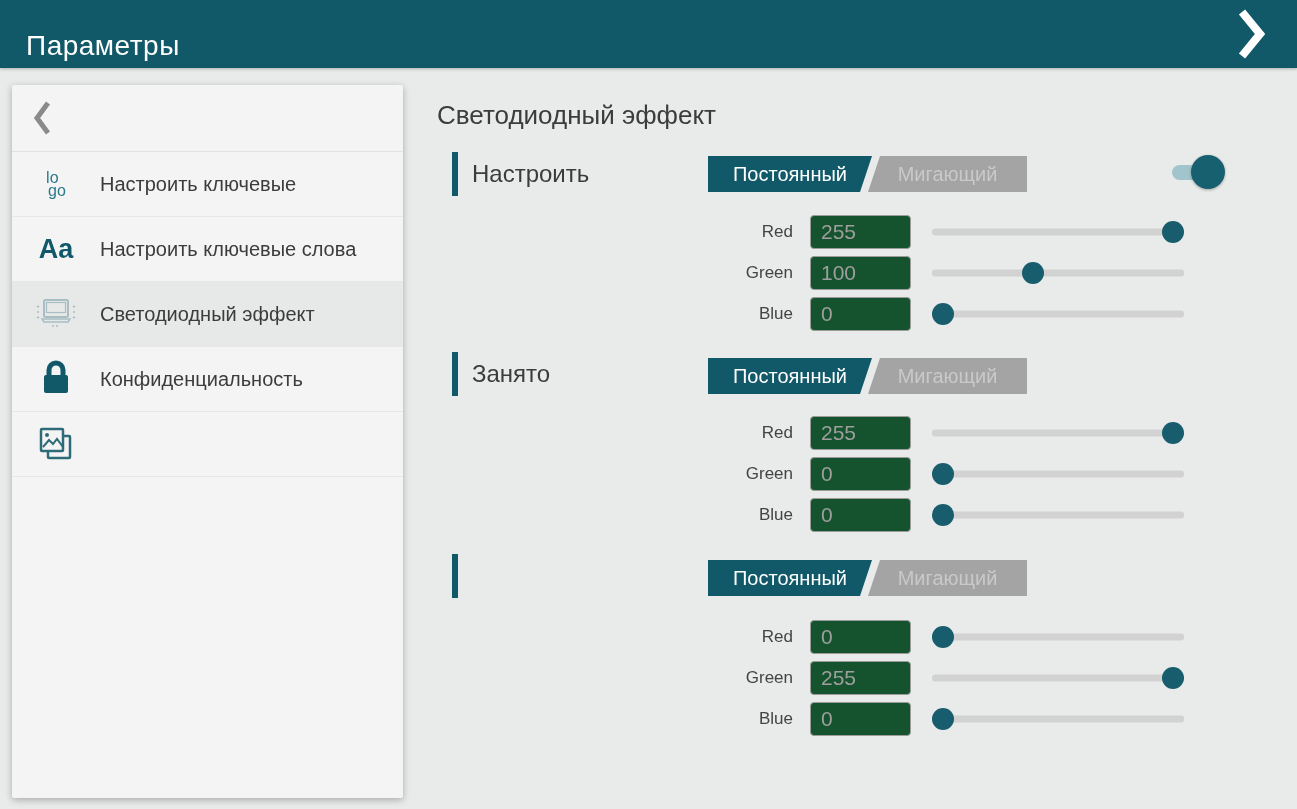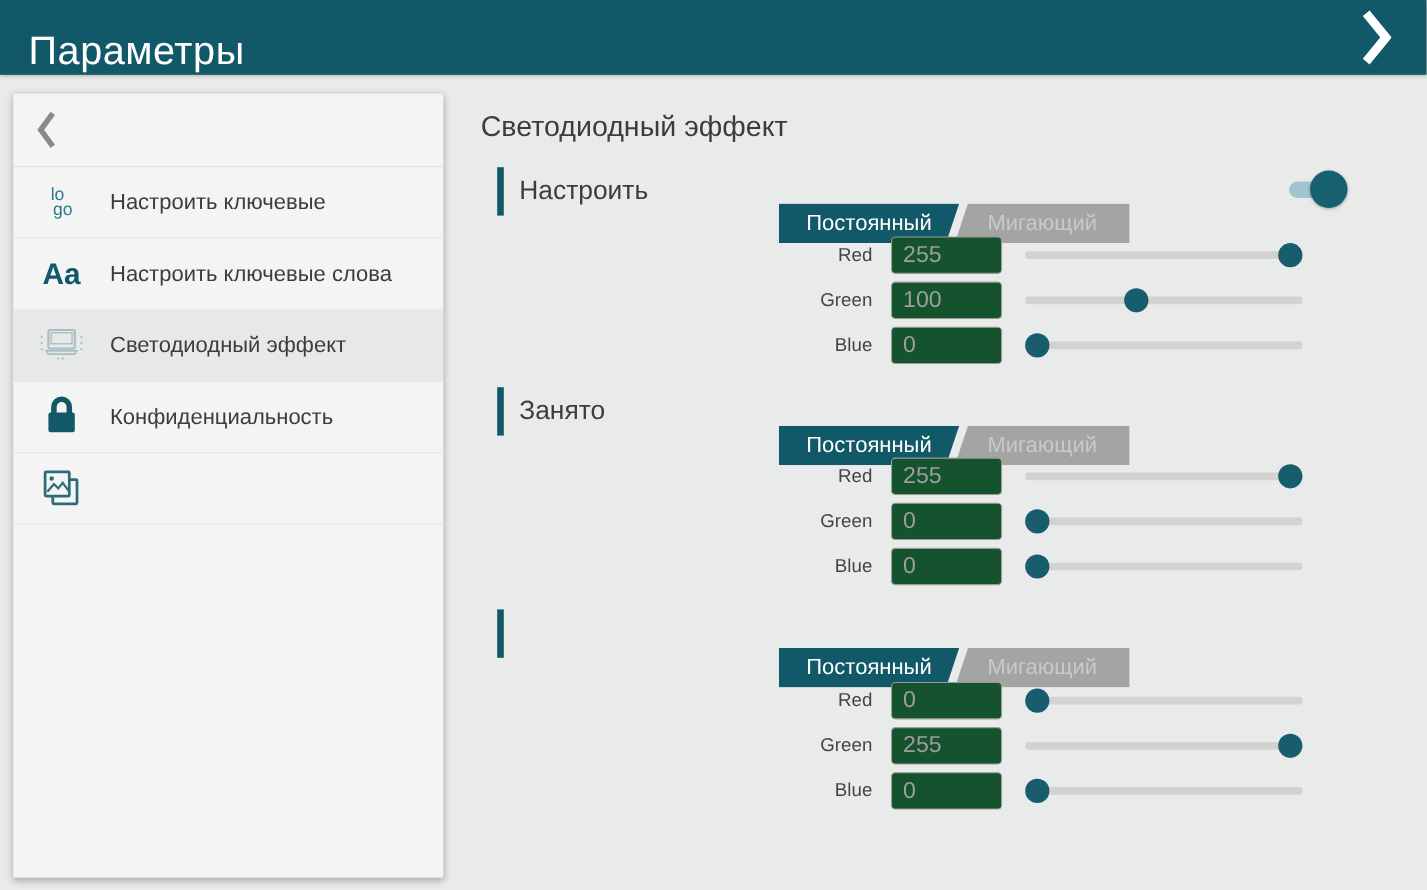--- a/index.html
+++ b/index.html
@@ -3,21 +3,21 @@
 <meta charset="utf-8">
 <style>
   * { margin:0; padding:0; box-sizing:border-box; }
   html,body { width:1297px; height:809px; }
   body { font-family:"Liberation Sans", sans-serif; background:#e9eaea; overflow:hidden; }
   .page { position:relative; width:1297px; height:809px; background:#e9eaea; }
 
   
   .appbar { position:absolute; left:0; top:0; width:1297px; height:68px; background:#115968;
             display:flex; align-items:center; padding:0 26px; box-shadow:0 1px 3px rgba(0,0,0,.25); }
-  .appbar-title { color:#ffffff; font-size:36px; letter-spacing:.5px;margin-top:24px; }
+  .appbar-title { color:#ffffff; font-size:28px; letter-spacing:.5px;margin-top:24px; }
   .appbar-forward { margin-left:auto; width:40px; height:56px; display:flex; align-items:center; justify-content:center; cursor:pointer; }
 
   
   .sidebar { position:absolute; left:12px; top:85px; width:391px; height:713px; background:#f4f4f4;
              border-radius:2px; box-shadow:0 2px 7px rgba(0,0,0,.28); overflow:hidden; }
   .sb-back { height:67px; display:flex; align-items:center; padding-left:20px; border-bottom:1px solid #e2e2e2; cursor:pointer; }
   .sb-item { display:flex; align-items:center; min-height:65px; border-bottom:1px solid #e7e7e7; padding:8px 14px 8px 0; cursor:pointer; }
   .sb-item.selected { background:#e7e8e8; }
   .sb-icon { width:88px; flex:0 0 88px; display:flex; align-items:center; justify-content:center; }
   .sb-label { font-size:20px; color:#3c3c3c; line-height:26px; }
@@ -25,21 +25,21 @@
   .logo-ic span { display:block; }
   .logo-ic span:last-child { margin-left:2px; }
   .aa-ic { color:#115968; font-size:27px; font-weight:bold; }
 
   
   .main-title { position:absolute; left:437px; top:100px; font-size:26px; color:#3c3c3c; }
   .accent-bar { position:absolute; left:452px; width:6px; height:44px; background:#115968; }
   .sec-title { position:absolute; left:472px; height:44px; display:flex; align-items:center; font-size:24px; color:#3c3c3c; }
 
   
-  .segctl { position:absolute; left:708px; width:319px; height:36px;margin-top:29px; }
+  .segctl { position:absolute; left:708px; width:319px; height:36px; }
   .seg { position:absolute; top:0; height:36px; display:flex; align-items:center; justify-content:center; font-size:20px; cursor:pointer; }
   .seg-active { left:0; width:164px; background:#115968; color:#ffffff;
                 clip-path:polygon(0 0,100% 0,calc(100% - 12px) 100%,0 100%); }
   .seg-inactive { left:160px; width:159px; background:#a4a4a4; color:#c9c9c9;
                   clip-path:polygon(12px 0,100% 0,100% 100%,0 100%); }
 
   
   .toggle { position:absolute; left:1172px; top:155px; width:53px; height:34px; cursor:pointer; }
   .tg-track { position:absolute; left:0; top:10px; width:42px; height:15px; border-radius:8px; background:#a2c5cd; }
   .tg-thumb { position:absolute; right:0; top:0; width:34px; height:34px; border-radius:50%; background:#17606f; box-shadow:0 1px 3px rgba(0,0,0,.3); }

